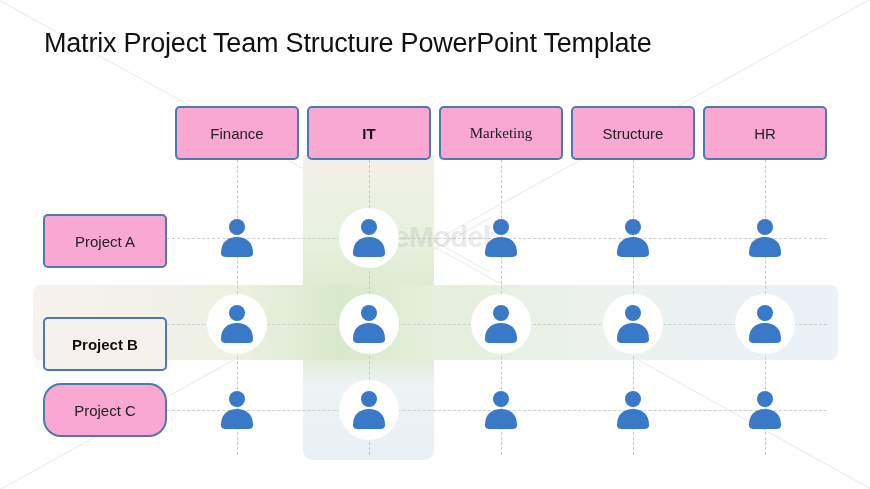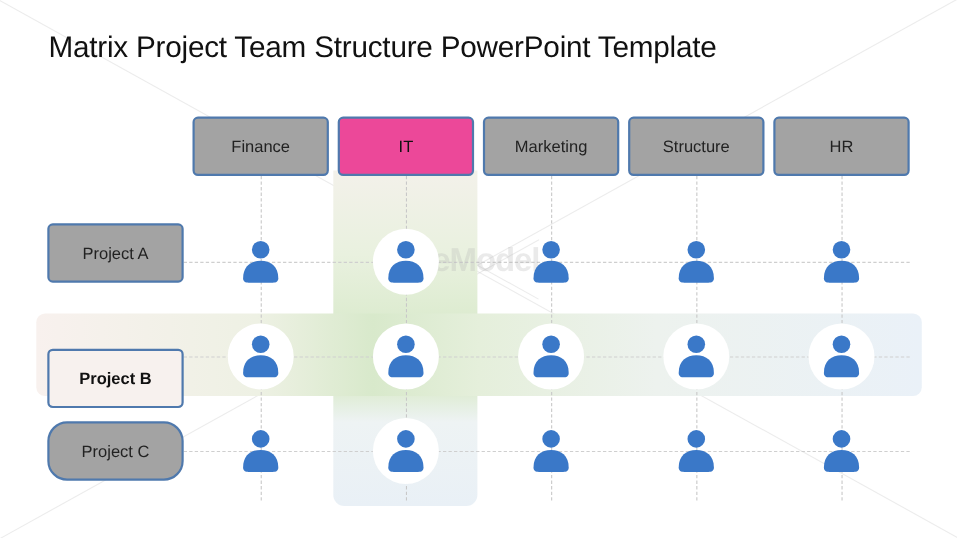--- a/index.html
+++ b/index.html
@@ -28,25 +28,25 @@
     position: absolute; left: 33px; top: 285px; width: 805px; height: 75px;
     border-radius: 8px;
     background: linear-gradient(90deg, #f8f1ee 0%, #eef1e4 25%, #d8e9cb 38%, #e5efdb 50%, #edf2ee 70%, #eaf1f8 100%);
   }
 
   .vline { position: absolute; width: 0; border-left: 1px dashed #c8c8c8; }
   .hline { position: absolute; height: 0; border-top: 1px dashed #cfcfcf; }
 
   .hdr-box, .row-box {
     position: absolute; width: 124px; height: 54px;
-    border: 2px solid #4f79ad; border-radius: 5px; background: #a3a3a3;
+    border: 2px solid #4f79ad; border-radius: 5px; background: #f9a8d4;
     display: flex; align-items: center; justify-content: center;
     font-size: 15px; color: #222;
   }
-  .hdr-box.active { background: #ec4899; font-weight: 400; color: #111; }
+  .hdr-box.active { background: #f9a8d4; font-weight: 700; color: #111; }
   .row-box.active { background: #f7f1ee; font-weight: 700; color: #111; margin-top: 20px; }
 
   .node {
     position: absolute; width: 60px; height: 60px; margin-left: -30px; margin-top: -30px;
     border-radius: 50%;
     display: flex; align-items: center; justify-content: center;
   }
   .node.circled { background: #ffffff; }
   .node svg { width: 34px; height: 40px; display: block; }
 
@@ -77,25 +77,25 @@
   <div class="vline" style="left:501px;top:160px;height:295px;"></div>
   <div class="vline" style="left:633px;top:160px;height:295px;"></div>
   <div class="vline" style="left:765px;top:160px;height:295px;"></div>
 
   <div class="hline" style="left:167px;top:238px;width:660px;"></div>
   <div class="hline" style="left:167px;top:324px;width:660px;"></div>
   <div class="hline" style="left:167px;top:410px;width:660px;"></div>
 
   <div class="hdr-box" style="left:175px;top:106px;">Finance</div>
   <div class="hdr-box active" style="left:307px;top:106px;">IT</div>
-  <div class="hdr-box" style="left:439px;top:106px;">Marketing</div>
+  <div class="hdr-box" style="left:439px;top:106px;font-family:Liberation Serif, serif;">Marketing</div>
   <div class="hdr-box" style="left:571px;top:106px;">Structure</div>
   <div class="hdr-box" style="left:703px;top:106px;">HR</div>
 
-  <div class="row-box" style="left:43px;top:203px;">Project A</div>
+  <div class="row-box" style="left:43px;top:214px;">Project A</div>
   <div class="row-box active" style="left:43px;top:297px;">Project B</div>
   <div class="row-box" style="left:43px;top:383px;border-radius:18px;">Project C</div>
 
   <div class="watermark"><span>SlideModel</span><small>.com</small></div>
 
   <div id="nodes">
       <div class="node" style="left: 237px; top: 238px;">
         <svg viewBox="0 0 34 40">
           <circle cx="17" cy="9" r="8" fill="#3a78c8"></circle>
           <path d="M1 35 C1 24 8 19 17 19 C26 19 33 24 33 35 C33 38 31 39 28 39 L6 39 C3 39 1 38 1 35 Z" fill="#3a78c8"></path>

